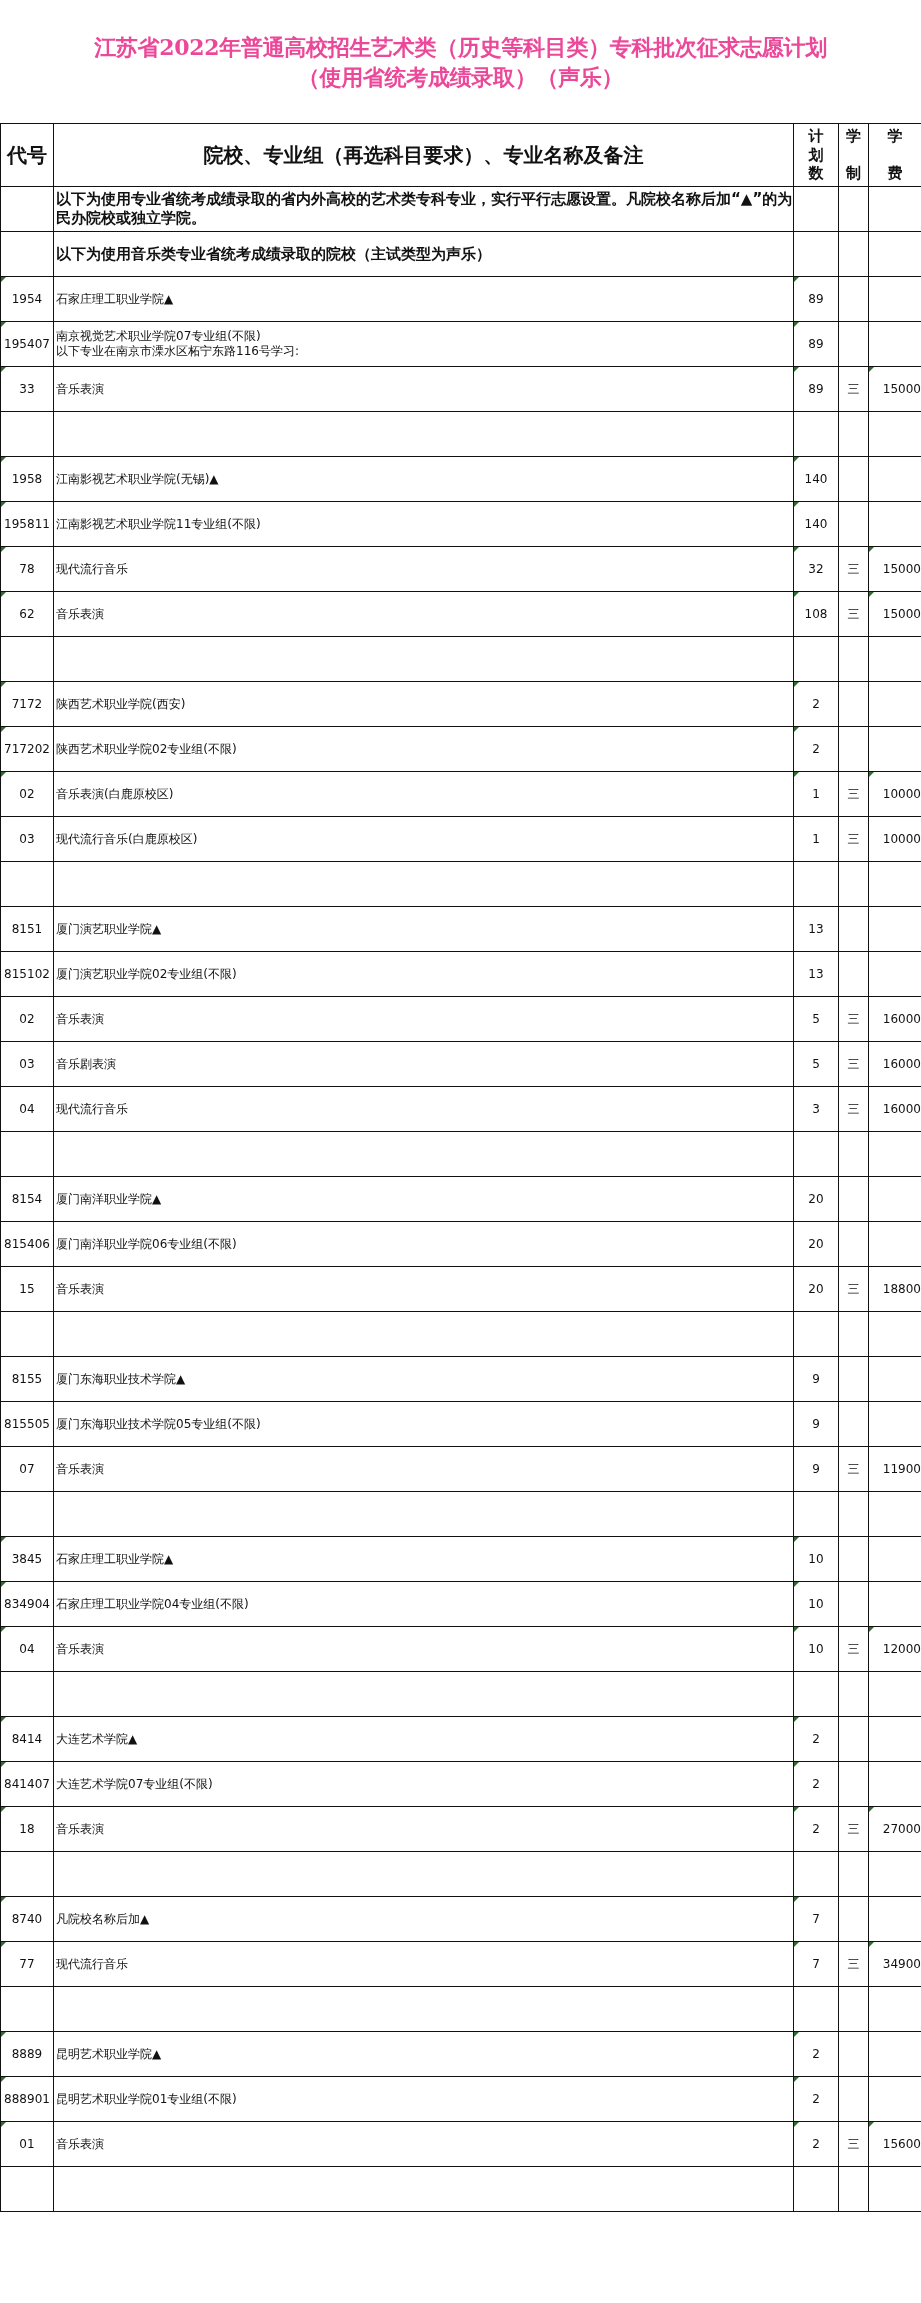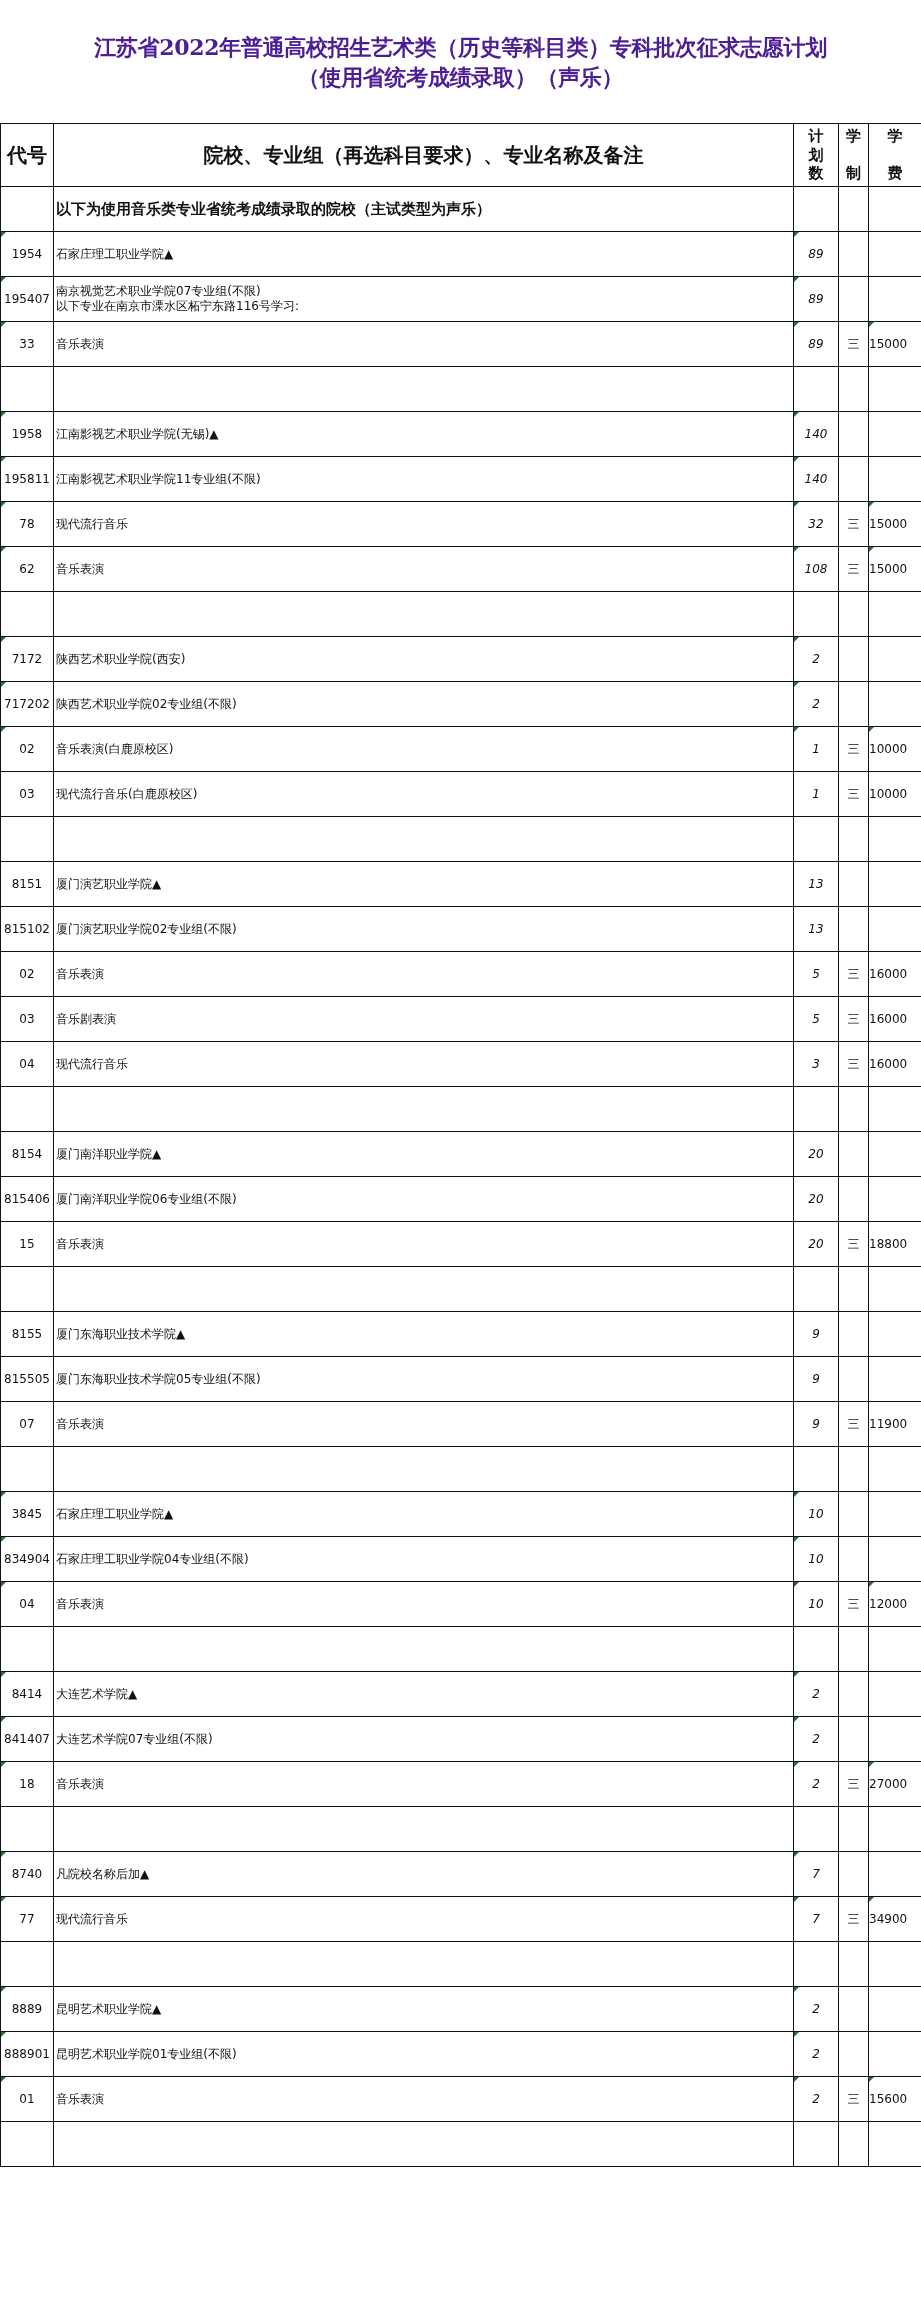--- a/index.html
+++ b/index.html
@@ -1,31 +1,31 @@
 <!DOCTYPE html>
 <html><head>
 <meta charset="utf-8">
 <style>
   html, body { margin:0; padding:0; background:#ffffff; }
   body { width:921px; height:2303px; position:relative; overflow:hidden; font-family:"DejaVu Sans", sans-serif; color:#111; }
-  .title { position:absolute; left:0; top:32px; width:921px; text-align:center; font-family:"DejaVu Serif", serif; font-size:22px; line-height:30px; font-weight:bold; color:#4c1d95; letter-spacing:-0.3px; }
+  .title { position:absolute; left:0; top:32px; width:921px; text-align:center; font-family:"DejaVu Serif", serif; font-size:22px; line-height:30px; font-weight:bold; color:#ec4899; letter-spacing:-0.3px; }
   table { position:absolute; left:0; top:123px; width:921px; border-collapse:collapse; table-layout:fixed; }
   td, th { border:1.5px solid #111; padding:0; position:relative; overflow:hidden; }
   col.c0 { width:53px; } col.c1 { width:740px; } col.c2 { width:45px; } col.c3 { width:30px; } col.c4 { width:53px; }
   th { height:62px; font-weight:bold; font-size:20px; }
   th.vert { font-size:15px; line-height:17px; }
   th .v { display:flex; flex-direction:column; align-items:center; justify-content:space-between; height:54px; }
   tr.note td { height:44px; }
   tr.note td.txt { font-size:15px; font-weight:bold; line-height:19px; padding-left:2px; }
   tr.row td { height:44px; font-size:12px; }
   td.code { text-align:center; font-size:11.5px; }
   td.name { padding-left:2px; font-size:12px; line-height:15px; }
-  td.num { text-align:center;font-style:italic; }
+  td.num { text-align:center; }
   td.dur { text-align:center; font-size:13px; }
-  td.fee { text-align:left; font-size:11.5px; }
+  td.fee { text-align:right; font-size:11.5px; }
   .tri { position:absolute; left:0; top:0; width:0; height:0; border-top:5px solid #2e6b2e; border-right:5px solid transparent; }
 </style>
 </head>
 <body>
 
 <div class="title">
   <div>江苏省2022年普通高校招生艺术类（历史等科目类）专科批次征求志愿计划</div>
   <div>（使用省统考成绩录取）（声乐）</div>
 </div>
 
@@ -58,20 +58,27 @@
         <div class="v">
           <span>学</span>
           <span>费</span>
         </div>
       </th>
     </tr>
   </thead>
   <tbody id="tbody">
     <tr class="note">
       <td></td>
+      <td class="txt">以下为使用专业省统考成绩录取的省内外高校的艺术类专科专业，实行平行志愿设置。凡院校名称后加“▲”的为民办院校或独立学院。</td>
+      <td></td>
+        <td></td>
+        <td></td>
+    </tr>
+    <tr class="note">
+      <td></td>
       <td class="txt">以下为使用音乐类专业省统考成绩录取的院校（主试类型为声乐）</td>
       <td></td>
         <td></td>
         <td></td>
     </tr>
   <tr class="row">
         <td class="code"><span class="tri"></span><span>1954</span></td>
         <td class="name">
           <div>石家庄理工职业学院▲</div>
         </td>

